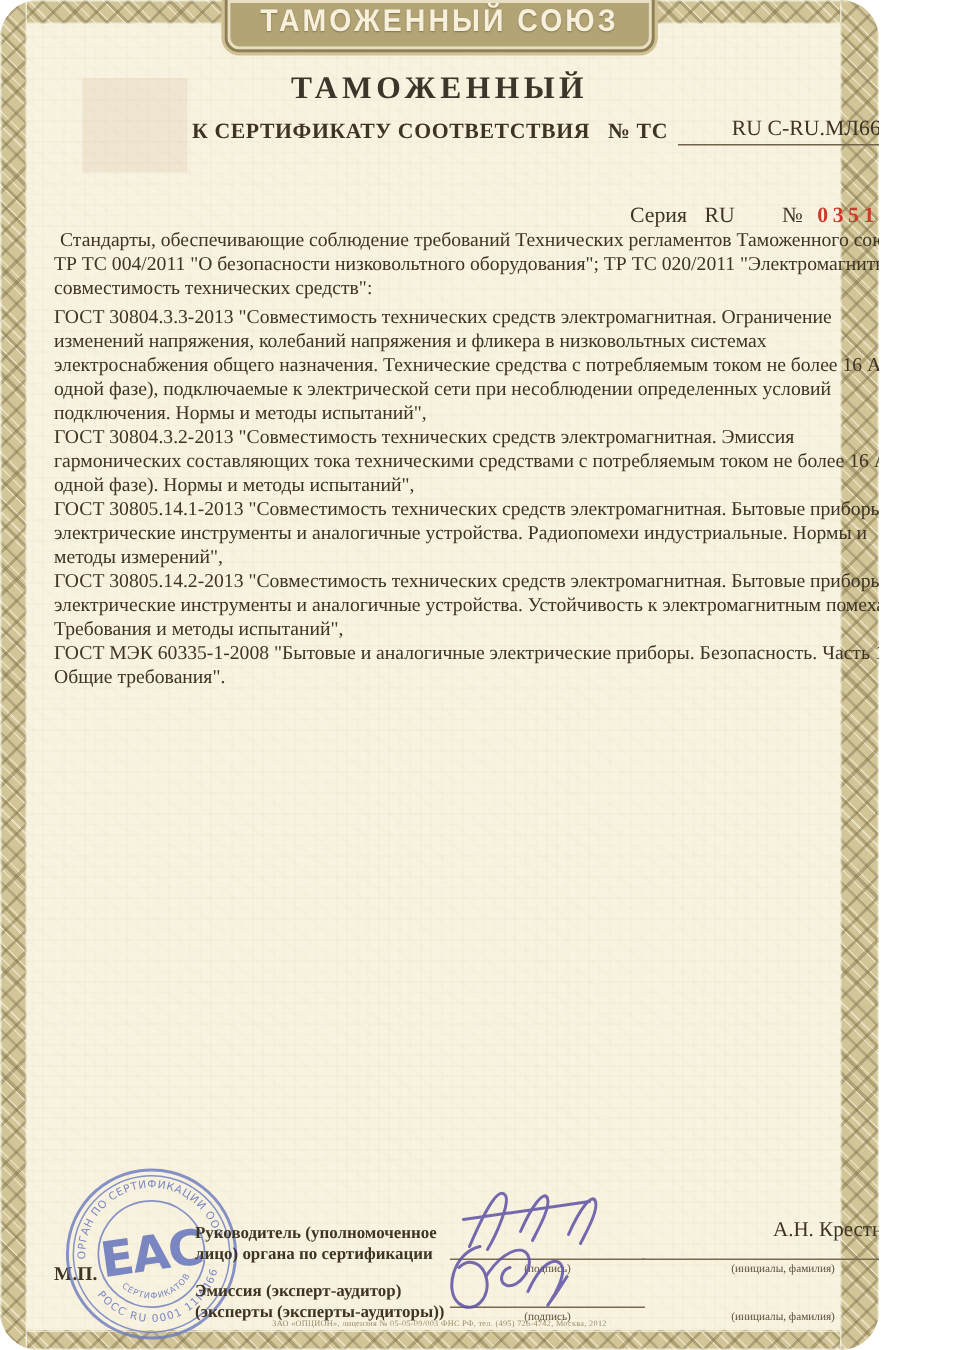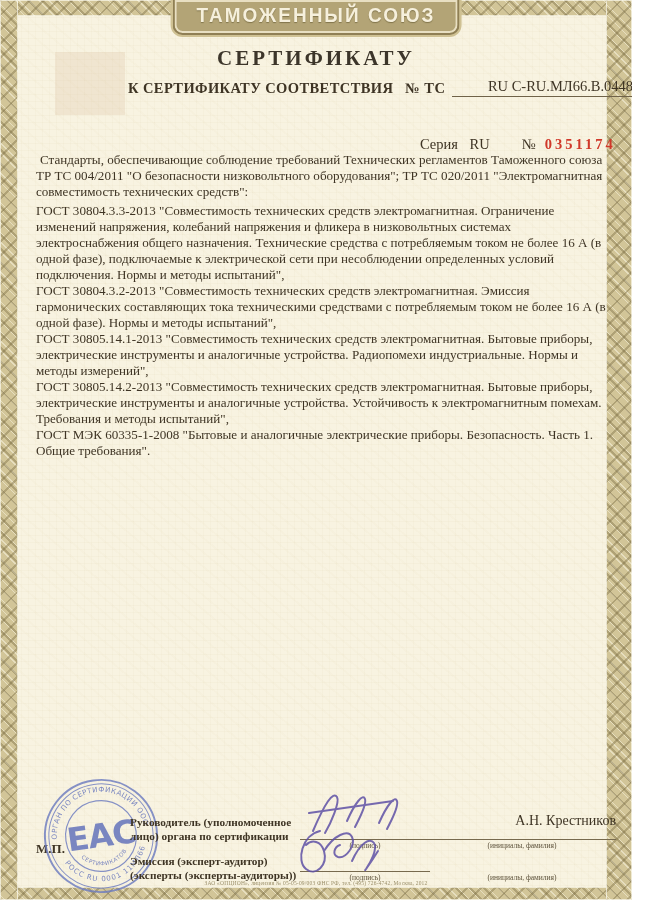--- a/index.html
+++ b/index.html
@@ -1,26 +1,27 @@
 <!DOCTYPE html>
 <html><head>
 <meta charset="utf-8">
 <style>
   html,body{margin:0;padding:0;}
   .page{
     position:relative;
-    width:632px;height:900px;
+    width:586px;height:900px;
     background-color:#f8f3e1;
     background-image:
       repeating-linear-gradient(0deg, rgba(196,178,124,.06) 0 1px, transparent 1px 7px),
       repeating-linear-gradient(90deg, rgba(196,178,124,.05) 0 1px, transparent 1px 7px),
       repeating-linear-gradient(40deg, rgba(214,196,148,.05) 0 2px, transparent 2px 11px);
     font-family:"Liberation Serif", serif;
     color:#3e3424;
     overflow:hidden;
+    border-radius:26px;
   }
   
   .frame{
     position:absolute;
     background-color:#d2c598;
     background-image:
       repeating-linear-gradient(45deg, rgba(122,108,66,.40) 0 2px, rgba(0,0,0,0) 2px 10px),
       repeating-linear-gradient(135deg, rgba(122,108,66,.40) 0 2px, rgba(0,0,0,0) 2px 10px),
       repeating-linear-gradient(45deg, rgba(255,252,238,.45) 3px 4px, rgba(0,0,0,0) 4px 10px);
     box-shadow:inset 0 0 0 1px rgba(255,253,244,.65);
@@ -131,21 +132,21 @@
   <div class="frame frame-bottom"></div>
   <div class="frame frame-left"></div>
   <div class="frame frame-right"></div>
 
   <div class="banner">
     <span class="banner-text">ТАМОЖЕННЫЙ СОЮЗ</span>
   </div>
 
   <div class="watermark-patch"></div>
 
-  <div class="doc-title">СЕРТИФИКАТУ</div>
+  <div class="doc-title">ТАМОЖЕННЫЙ</div>
 
   <div class="cert-line">
     <span class="cert-label">К СЕРТИФИКАТУ СООТВЕТСТВИЯ</span>
     <span class="cert-no-label">№ ТС</span>
     <span class="cert-number">RU C-RU.МЛ66.В.04480</span>
   </div>
 
   <div class="series-line">
     <span>Серия</span>
     <span class="series-region">RU</span>

